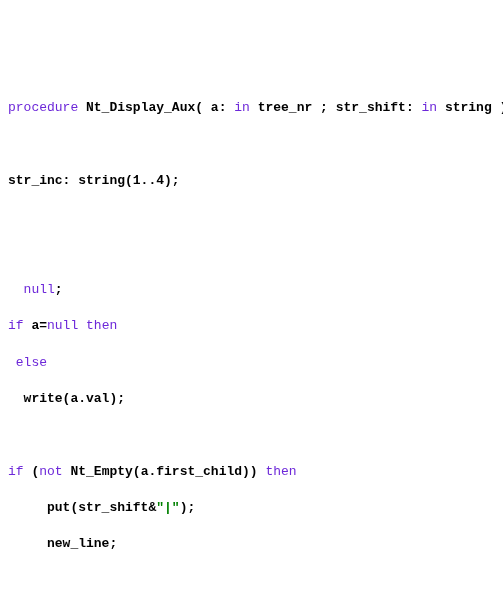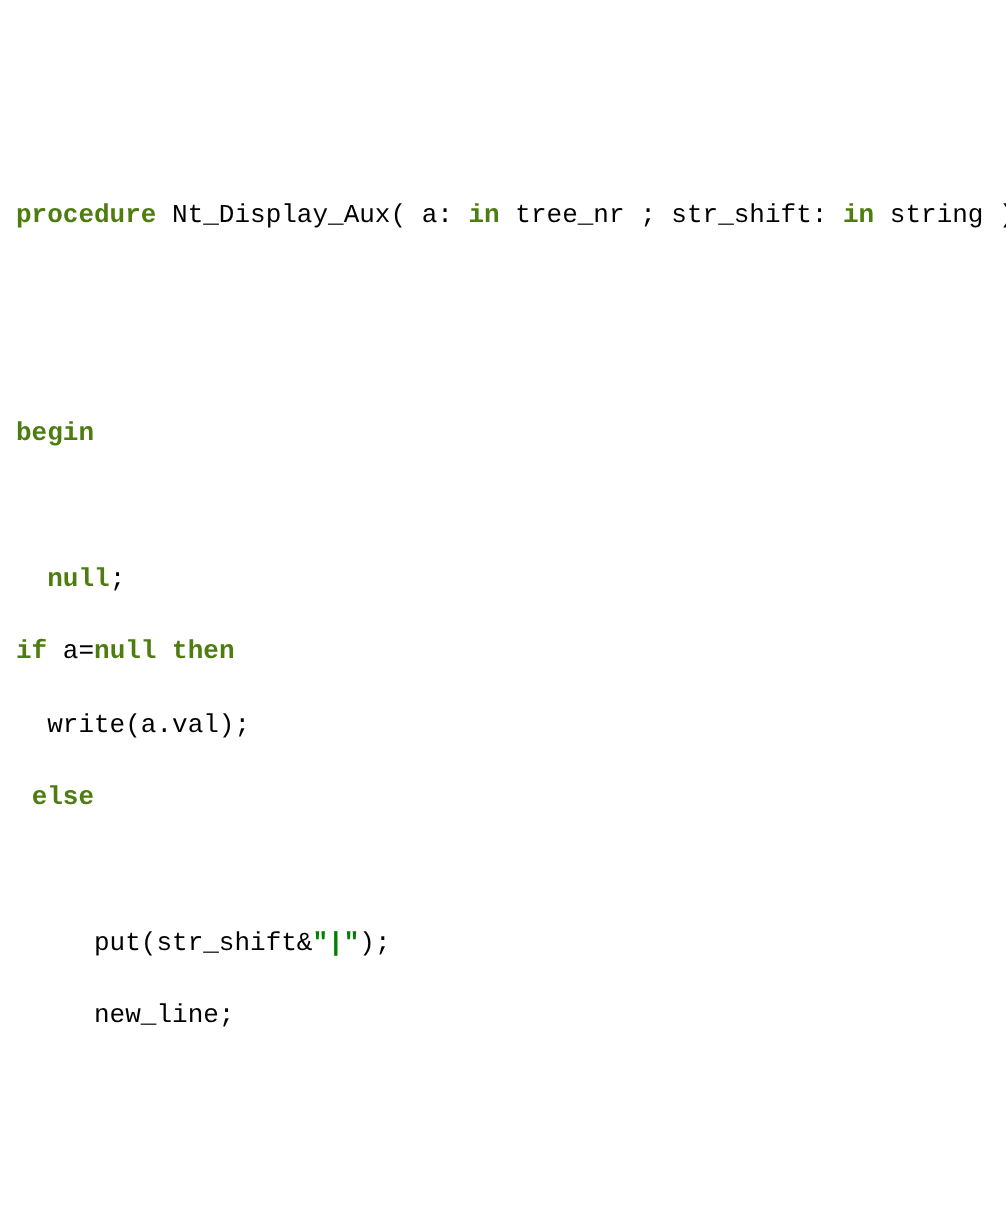--- a/index.html
+++ b/index.html
@@ -7,41 +7,42 @@
     padding: 8px;
     font-family: "Courier New", Courier, monospace;
     font-size: 13px;
     line-height: 1.4;
     background: #ffffff;
     color: #000000;
     white-space: pre;
     width: 503px;
     box-sizing: border-box;
   }
-  .kw { color: #4d7c0f; font-weight: bold; }
+  .kw { color: #6d28d9; font-weight: normal; }
   .str { color: #008000; font-weight: bold; }
-  .bold { font-weight: normal; }
+  .bold { font-weight: bold; }
   .line { display: block; }
 </style>
 </head>
 <body>
 
 
 
 <div>
 <span class="line"><span class="kw">procedure</span><span class="bold"> Nt_Display_Aux( a: </span><span class="kw">in</span><span class="bold"> tree_nr ; str_shift: </span><span class="kw">in</span><span class="bold"> string ) </span></span>
 <span class="line"> </span>
+<span class="line bold">str_inc: string(1..4);</span>
 <span class="line"> </span>
-<span class="line"><span class="kw">begin</span></span>
 <span class="line"> </span>
 <span class="line"><span>  </span><span class="kw">null</span><span class="bold">;</span></span>
 <span class="line"><span class="kw">if</span><span class="bold"> a=</span><span class="kw">null</span><span> </span><span class="kw">then</span></span>
+<span class="line"><span> </span><span class="kw">else</span></span>
 <span class="line bold">  write(a.val);</span>
-<span class="line"><span> </span><span class="kw">else</span></span>
 <span class="line"> </span>
+<span class="line"><span class="kw">if</span><span class="bold"> (</span><span class="kw">not</span><span class="bold"> Nt_Empty(a.first_child)) </span><span class="kw">then</span></span>
 <span class="line"><span class="bold">     put(str_shift&amp;</span><span class="str">"|"</span><span class="bold">);</span></span>
 <span class="line bold">     new_line;</span>
 
 
 
 
 
 
 
 

